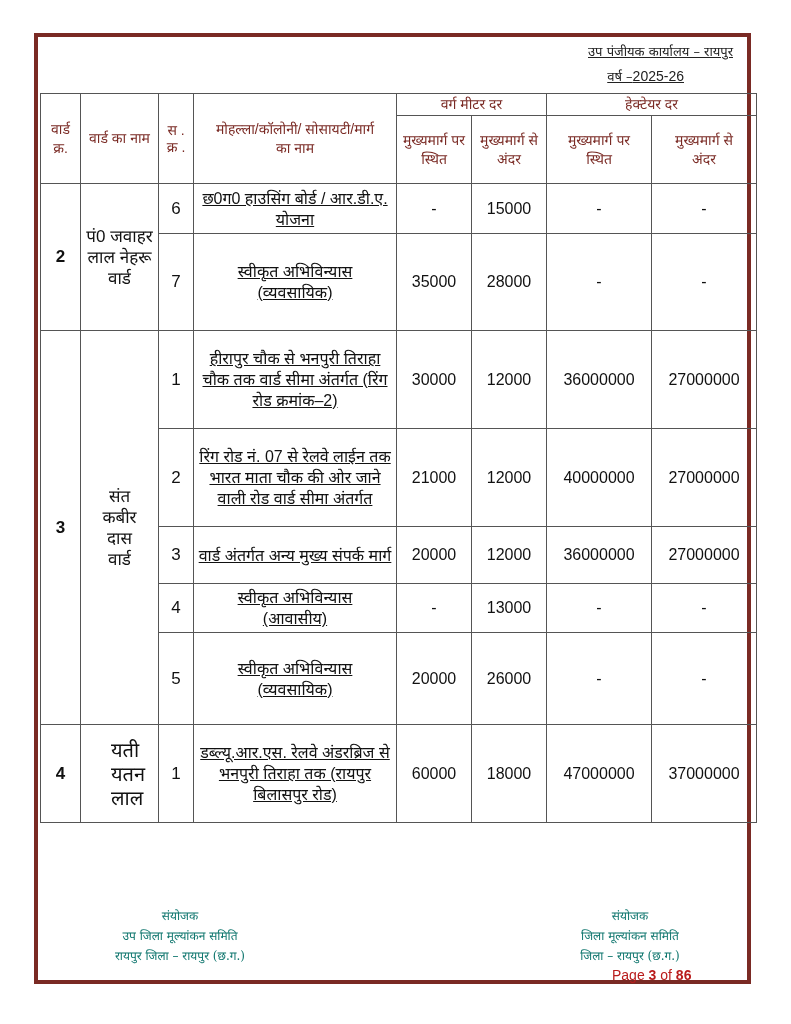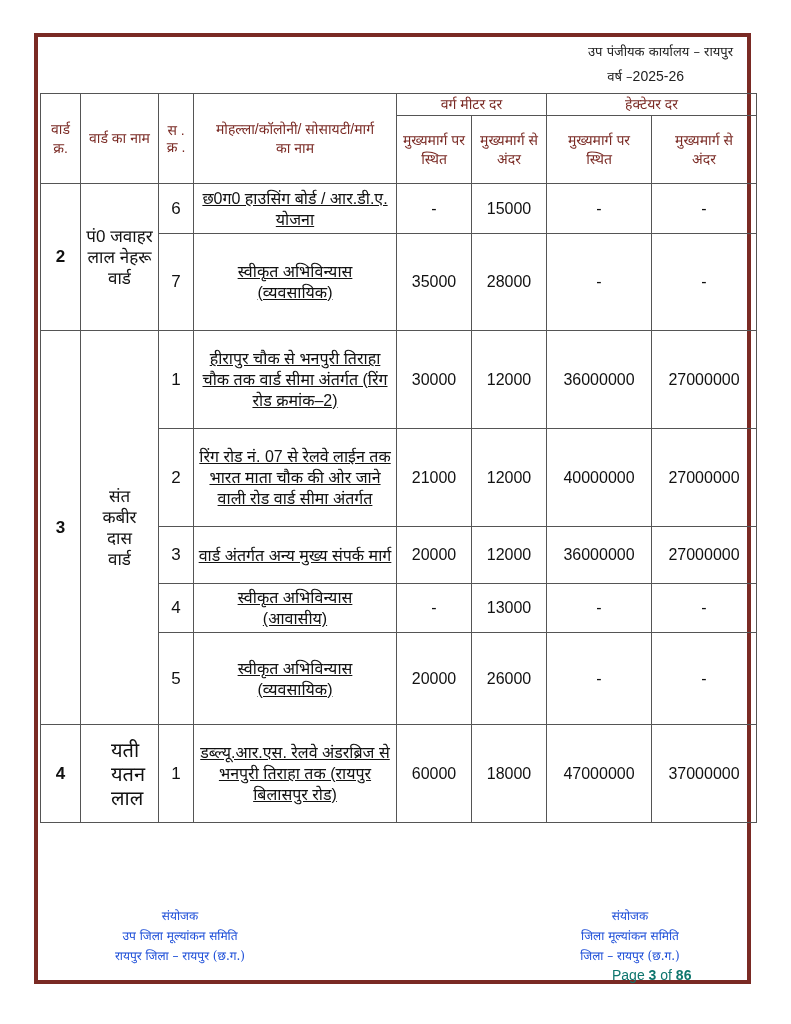--- a/index.html
+++ b/index.html
@@ -1,42 +1,42 @@
 <!DOCTYPE html>
 <html><head>
   <meta charset="utf-8">
   <style>
     html, body { margin: 0; padding: 0; background: #ffffff; }
     body { width: 791px; height: 1024px; position: relative; overflow: hidden;
            font-family: "Liberation Sans", "DejaVu Sans", sans-serif; color: #111; }
     .page-frame { position: absolute; left: 34px; top: 33px; width: 717px; height: 951px;
                   border: 4px solid #7a2a24; box-sizing: border-box; }
     .office-header { position: absolute; right: 52px; top: 40px; text-align: right;
-                     font-family: "DejaVu Serif", serif; font-size: 13px; line-height: 24px; color: #222; }
+                     font-family: "DejaVu Serif", serif; font-size: 13px; line-height: 24px; color: #222; text-decoration: underline; }
     .office-header .line1 { margin-right: 6px; }
     .office-header .line2 { margin-right: 55px; }
     .office-header .yr { font-family: "Liberation Sans", sans-serif; font-size: 14px; }
 
     table.rates { position: absolute; left: 40px; top: 93px; width: 716px;
                   border-collapse: collapse; table-layout: fixed; }
     table.rates td, table.rates th { border: 1px solid #555; text-align: center; vertical-align: middle;
                   padding: 0 3px; font-weight: normal; }
     table.rates thead th { color: #7a2a24; font-family: Liberation Sans, sans-serif; font-size: 14px; line-height: 19px; }
     .ward-no { font-weight: bold !important; font-size: 17px; }
     .ward-name { font-size: 17px; line-height: 21px; }
     .ward-name.big { font-size: 20px; line-height: 24px; }
     .sno { font-size: 17px; }
     .locality { font-size: 16px; line-height: 21px; text-decoration: underline; }
     .num { font-size: 16px; }
 
     .footer-left, .footer-right { position: absolute; top: 906px; font-family: "DejaVu Serif", serif;
-                  font-size: 12px; line-height: 20px; text-align: center; color: #1d4ed8; }
+                  font-size: 12px; line-height: 20px; text-align: center; color: #0f766e; }
     .footer-left { left: 80px; width: 200px; }
     .footer-right { left: 555px; width: 150px; }
-    .page-no { position: absolute; left: 612px; top: 967px; font-size: 14px; color: #0f766e; }
+    .page-no { position: absolute; left: 612px; top: 967px; font-size: 14px; color: #b91c1c; }
     .page-no b { font-weight: bold; }
   </style>
 </head>
 <body>
 
 <div class="page-frame"></div>
 
 <div class="office-header">
   <div class="line1">उप पंजीयक कार्यालय – रायपुर</div>
   <div class="line2">

